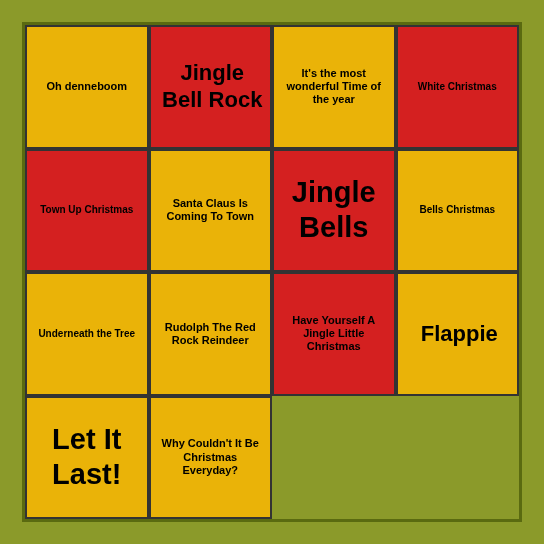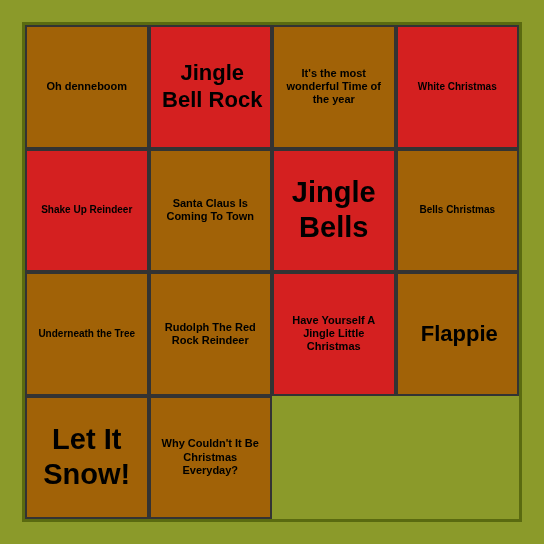--- a/index.html
+++ b/index.html
@@ -25,38 +25,38 @@
       border: 2px solid #333;
       display: flex;
       align-items: center;
       justify-content: center;
       text-align: center;
       padding: 4px;
       font-weight: bold;
       color: black;
       line-height: 1.2;
     }
-    .green { background-color: #a16207; }
+    .green { background-color: #eab308; }
     .red { background-color: #d42020; }
     .small-text { font-size: 11px; }
     .medium-text { font-size: 10px; }
     .large-text { font-size: 22px; padding-left: 8px; }
     .xlarge-text { font-size: 29px; }
   </style>
 </head>
 <body>
 
 <div class="bingo-board">
 <div class="cell green small-text">Oh denneboom</div>
     <div class="cell red large-text">Jingle Bell Rock</div>
     <div class="cell green small-text">It's the most wonderful Time of the year</div>
     <div class="cell red medium-text">White Christmas</div>
-    <div class="cell red medium-text">Shake Up Reindeer</div>
+    <div class="cell red medium-text">Town Up Christmas</div>
     <div class="cell green small-text">Santa Claus Is Coming To Town</div>
     <div class="cell red xlarge-text">Jingle Bells</div>
     <div class="cell green medium-text">Bells Christmas</div>
     <div class="cell green medium-text">Underneath the Tree</div>
     <div class="cell green small-text">Rudolph The Red Rock Reindeer</div>
     <div class="cell red small-text">Have Yourself A Jingle Little Christmas</div>
     <div class="cell green large-text">Flappie</div>
-    <div class="cell green xlarge-text">Let It Snow!</div>
+    <div class="cell green xlarge-text">Let It Last!</div>
     <div class="cell green small-text">Why Couldn't It Be Christmas Everyday?</div>
   </div>
 
 </body></html>

